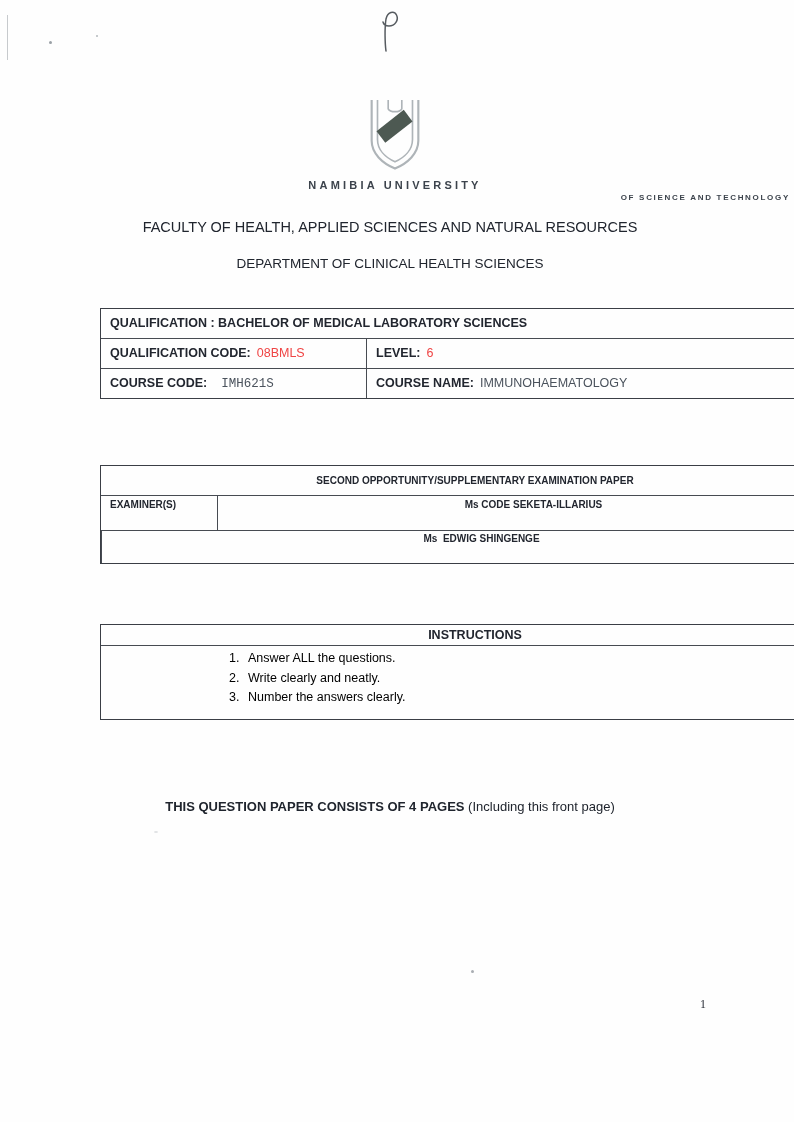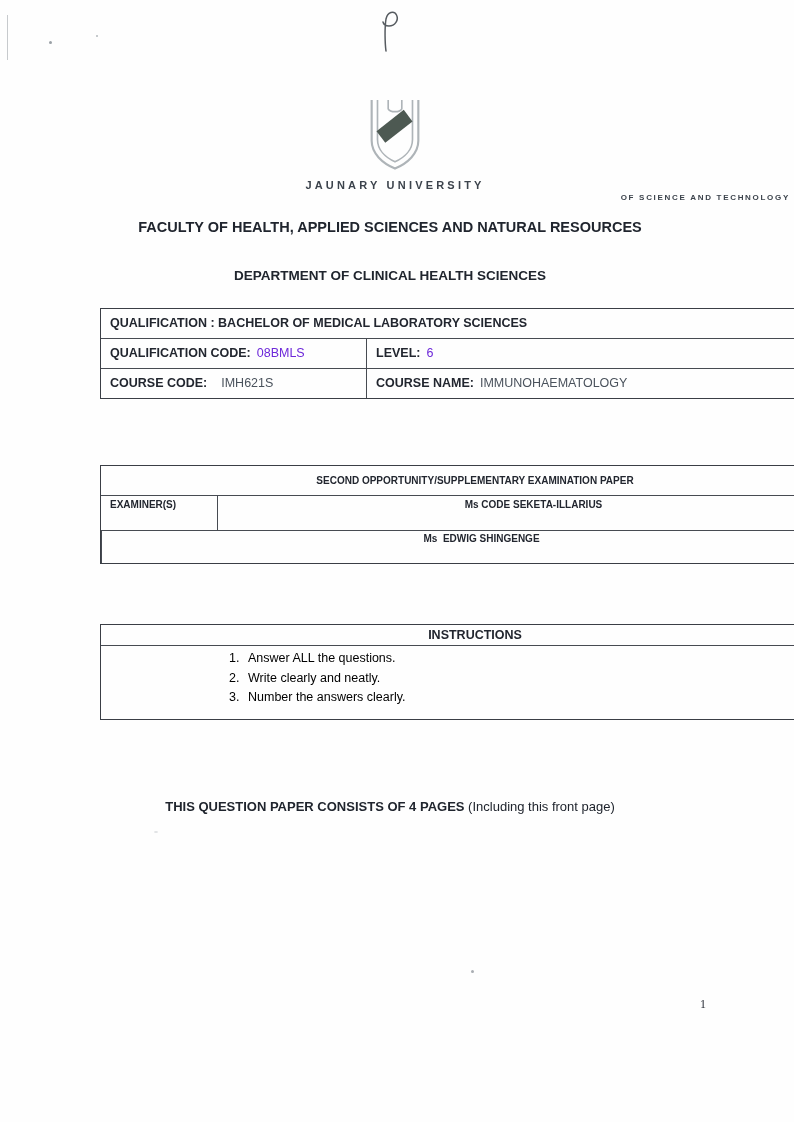--- a/index.html
+++ b/index.html
@@ -26,37 +26,37 @@
   .logo-name {
     margin-top:4px; font-size:11px; font-weight:700; letter-spacing:3.2px;
     color:#3c434c;
   }
   .logo-sub {
     margin-top:2px; font-size:8px; font-weight:700; letter-spacing:1.7px;
     color:#3c434c;
     text-align:right;
   }
 
-  .heading { position:absolute; left:0; width:780px; text-align:center; font-weight:700; color:#20252e; }
+  .heading { position:absolute; left:0; width:780px; text-align:center; font-weight:400; color:#20252e; }
   .h-faculty { top:219px; font-size:14.5px; }
-  .h-dept    { top:268px; font-size:13.5px; }
+  .h-dept    { top:256px; font-size:13.5px; }
 
   .tbl { position:absolute; left:100px; width:750px; border:1.6px solid #3a3e45; box-sizing:border-box; background:#fefefe; }
   .b { font-weight:700; }
 
   
   .t1 { top:308px; }
   .t1row { position:relative; height:29px; line-height:29px; font-size:12.5px; }
   .t1row + .t1row { border-top:1.3px solid #474b52; }
   .t1row.full { padding-left:9px; }
   .t1row.split { display:flex; }
   .t1 .cl { position:relative; width:265px; padding-left:9px; box-sizing:border-box; }
   .t1 .cr { position:relative; flex:1; border-left:1.3px solid #474b52; padding-left:9px; box-sizing:border-box; }
-  .t1 .v.sp  { margin-left:6px; color:#6d28d9; }
-  .t1 .v.sp2 { margin-left:14px; color:#4a525c; }
+  .t1 .v.sp  { margin-left:6px; color:#ef4444; }
+  .t1 .v.sp2 { margin-left:14px; color:#4a525c;font-family:Liberation Mono, monospace; }
   .t1 .v.gray { color:#4a525c; }
   .t1 .v.tabL { position:absolute; left:95px; }
   .t1 .v.tabR { position:absolute; left:103px; }
 
   
   .t2 { top:465px; font-size:10px; }
   .t2head { height:29px; line-height:29px; text-align:center; border-bottom:1.3px solid #474b52; }
   .t2row { display:flex; }
   .t2row.r-exam { height:34px; border-bottom:1.3px solid #474b52; }
   .t2row.r-mod  { height:32px; }
@@ -94,21 +94,21 @@
     <path d="M20,45 C19,38 18.5,22 20,13 C21.5,6 28,4 30.5,9 C33,14 29,20 23,20 C19.5,20 17.5,18 17,16" fill="none" stroke="#565b60" stroke-width="1.5" stroke-linecap="round"></path>
   </svg>
 
   <div class="logo-block">
     <svg width="70" height="78" viewBox="0 0 72 80">
       <path d="M12,3 V45 C12,58 23,68 36,73.5 C49,68 60,58 60,45 V3" fill="none" stroke="#aeb4b8" stroke-width="2.2"></path>
       <path d="M18,3 V43.5 C18,54 26,62 36,66.5 C46,62 54,54 54,43.5 V3" fill="none" stroke="#aeb4b8" stroke-width="1.7"></path>
       <path d="M29,3 V12 C31,16 41,16 43,12 V3" fill="none" stroke="#aeb4b8" stroke-width="1.7"></path>
       <polygon points="17,35 45,13 54,25 26,47" fill="#4d5952"></polygon>
     </svg>
-    <div class="logo-name">JAUNARY UNIVERSITY</div>
+    <div class="logo-name">NAMIBIA UNIVERSITY</div>
     <div class="logo-sub">OF SCIENCE AND TECHNOLOGY</div>
   </div>
 
   <div class="heading h-faculty">FACULTY OF HEALTH, APPLIED SCIENCES AND NATURAL RESOURCES</div>
   <div class="heading h-dept">DEPARTMENT OF CLINICAL HEALTH SCIENCES</div>
 
   <div class="tbl t1">
     <div class="t1row full">
       <span class="b">QUALIFICATION : BACHELOR OF MEDICAL LABORATORY SCIENCES</span>
     </div>

